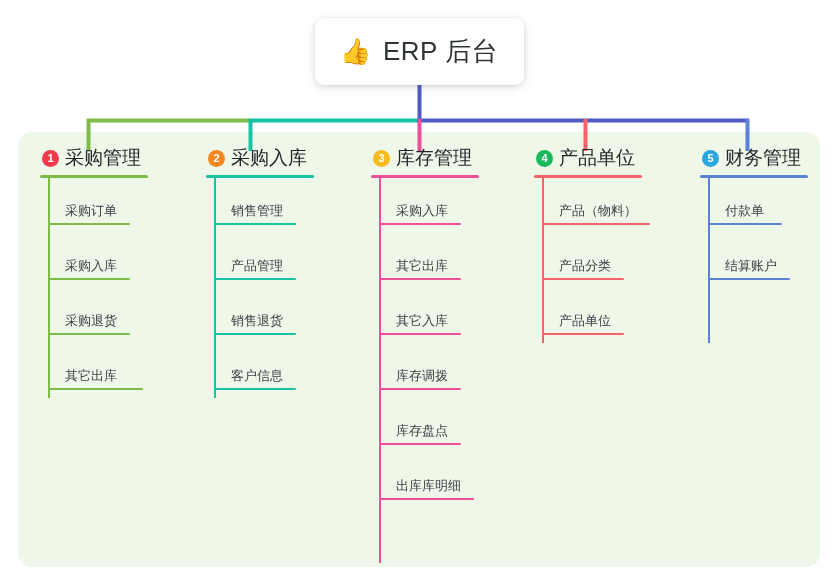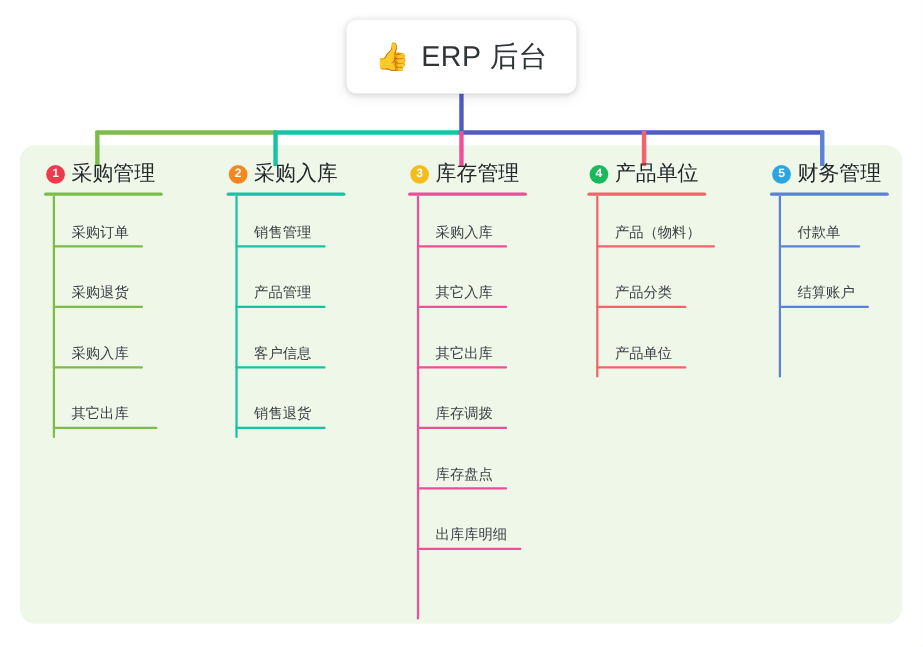--- a/index.html
+++ b/index.html
@@ -123,28 +123,28 @@
           <span class="branch-title">采购管理</span>
         </div>
         <div class="head-rule" style="background: rgb(124, 189, 74); width: 108px;"></div>
         <div class="items">
           <div class="spine" style="background: rgb(124, 189, 74); height: 220px;"></div>
           <div class="leaf">
             <span class="leaf-label">采购订单</span>
             <div class="leaf-rule" style="background: rgb(124, 189, 74); width: 82px;"></div>
           </div>
           <div class="leaf">
+            <span class="leaf-label">采购入库</span>
+            <div class="leaf-rule" style="background: rgb(124, 189, 74); width: 82px;"></div>
+          </div>
+          <div class="leaf">
             <span class="leaf-label">采购退货</span>
             <div class="leaf-rule" style="background: rgb(124, 189, 74); width: 82px;"></div>
           </div>
           <div class="leaf">
-            <span class="leaf-label">采购入库</span>
-            <div class="leaf-rule" style="background: rgb(124, 189, 74); width: 82px;"></div>
-          </div>
-          <div class="leaf">
             <span class="leaf-label">其它出库</span>
             <div class="leaf-rule" style="background: rgb(124, 189, 74); width: 95px;"></div>
           </div>
         </div>
       </div>
       <div class="branch" style="left: 206px; width: 110px;">
         <div class="branch-head">
           <span class="badge" style="background: rgb(245, 135, 31);">2</span>
           <span class="branch-title">采购入库</span>
         </div>
@@ -153,47 +153,47 @@
           <div class="spine" style="background: rgb(24, 194, 164); height: 220px;"></div>
           <div class="leaf">
             <span class="leaf-label">销售管理</span>
             <div class="leaf-rule" style="background: rgb(24, 194, 164); width: 82px;"></div>
           </div>
           <div class="leaf">
             <span class="leaf-label">产品管理</span>
             <div class="leaf-rule" style="background: rgb(24, 194, 164); width: 82px;"></div>
           </div>
           <div class="leaf">
+            <span class="leaf-label">销售退货</span>
+            <div class="leaf-rule" style="background: rgb(24, 194, 164); width: 82px;"></div>
+          </div>
+          <div class="leaf">
             <span class="leaf-label">客户信息</span>
-            <div class="leaf-rule" style="background: rgb(24, 194, 164); width: 82px;"></div>
-          </div>
-          <div class="leaf">
-            <span class="leaf-label">销售退货</span>
             <div class="leaf-rule" style="background: rgb(24, 194, 164); width: 82px;"></div>
           </div>
         </div>
       </div>
       <div class="branch" style="left: 371px; width: 110px;">
         <div class="branch-head">
           <span class="badge" style="background: rgb(245, 188, 31);">3</span>
           <span class="branch-title">库存管理</span>
         </div>
         <div class="head-rule" style="background: rgb(237, 79, 155); width: 108px;"></div>
         <div class="items">
           <div class="spine" style="background: rgb(237, 79, 155); height: 385px;"></div>
           <div class="leaf">
             <span class="leaf-label">采购入库</span>
             <div class="leaf-rule" style="background: rgb(237, 79, 155); width: 82px;"></div>
           </div>
           <div class="leaf">
+            <span class="leaf-label">其它出库</span>
+            <div class="leaf-rule" style="background: rgb(237, 79, 155); width: 82px;"></div>
+          </div>
+          <div class="leaf">
             <span class="leaf-label">其它入库</span>
-            <div class="leaf-rule" style="background: rgb(237, 79, 155); width: 82px;"></div>
-          </div>
-          <div class="leaf">
-            <span class="leaf-label">其它出库</span>
             <div class="leaf-rule" style="background: rgb(237, 79, 155); width: 82px;"></div>
           </div>
           <div class="leaf">
             <span class="leaf-label">库存调拨</span>
             <div class="leaf-rule" style="background: rgb(237, 79, 155); width: 82px;"></div>
           </div>
           <div class="leaf">
             <span class="leaf-label">库存盘点</span>
             <div class="leaf-rule" style="background: rgb(237, 79, 155); width: 82px;"></div>
           </div>

